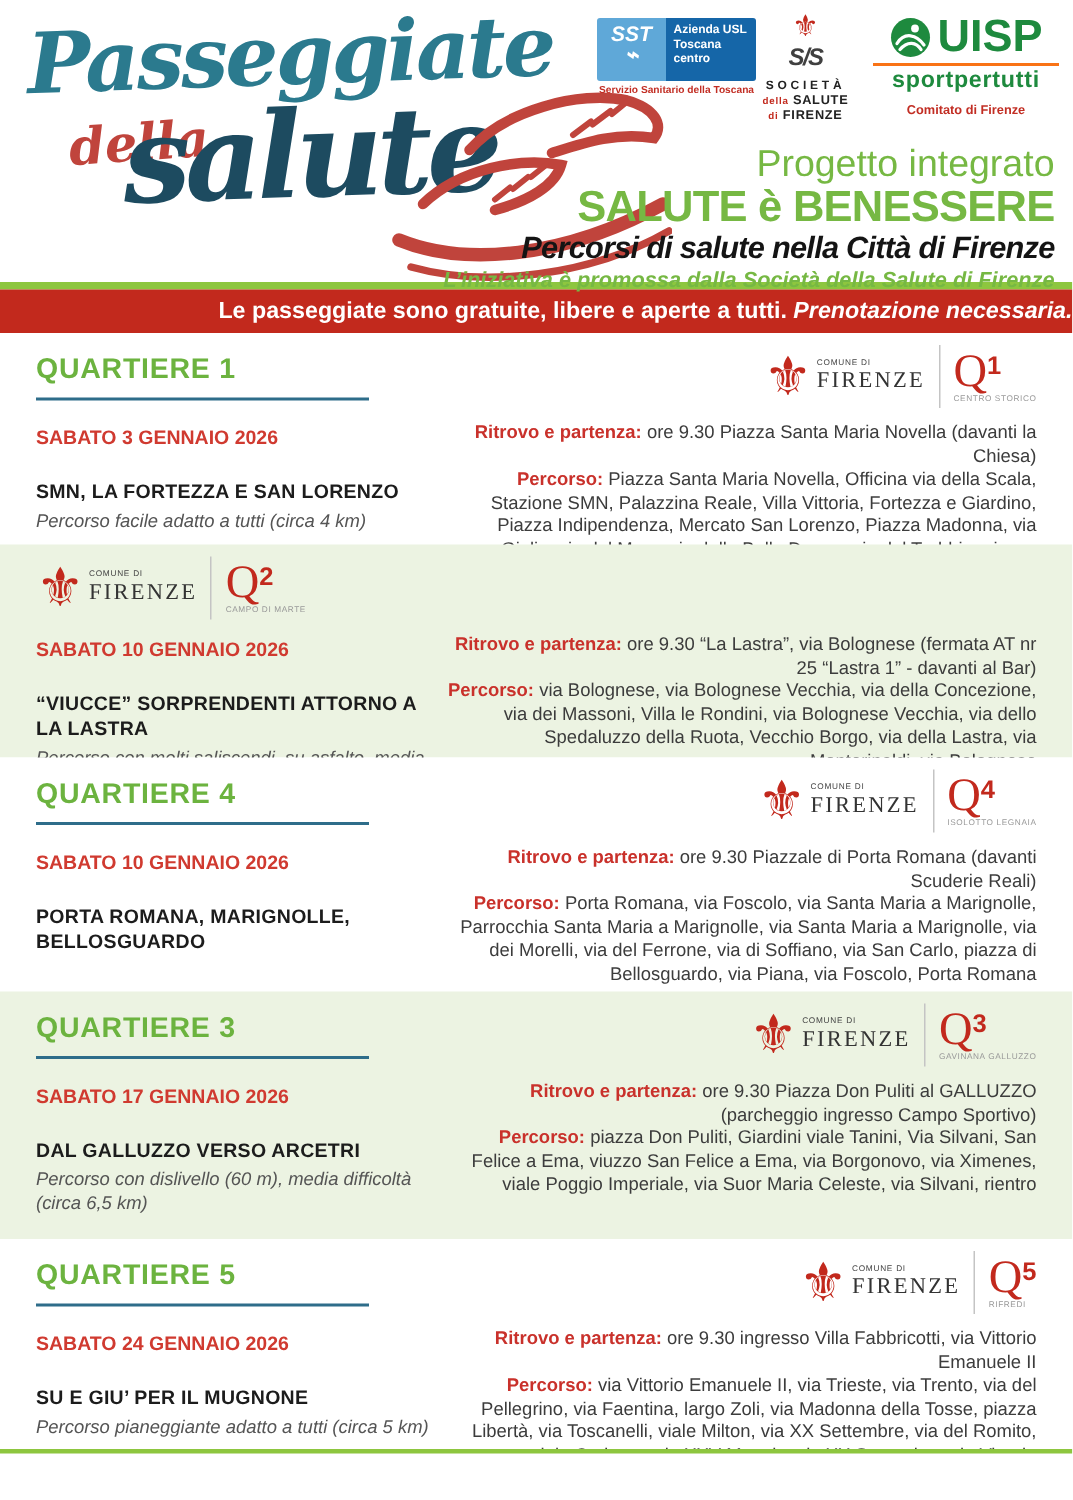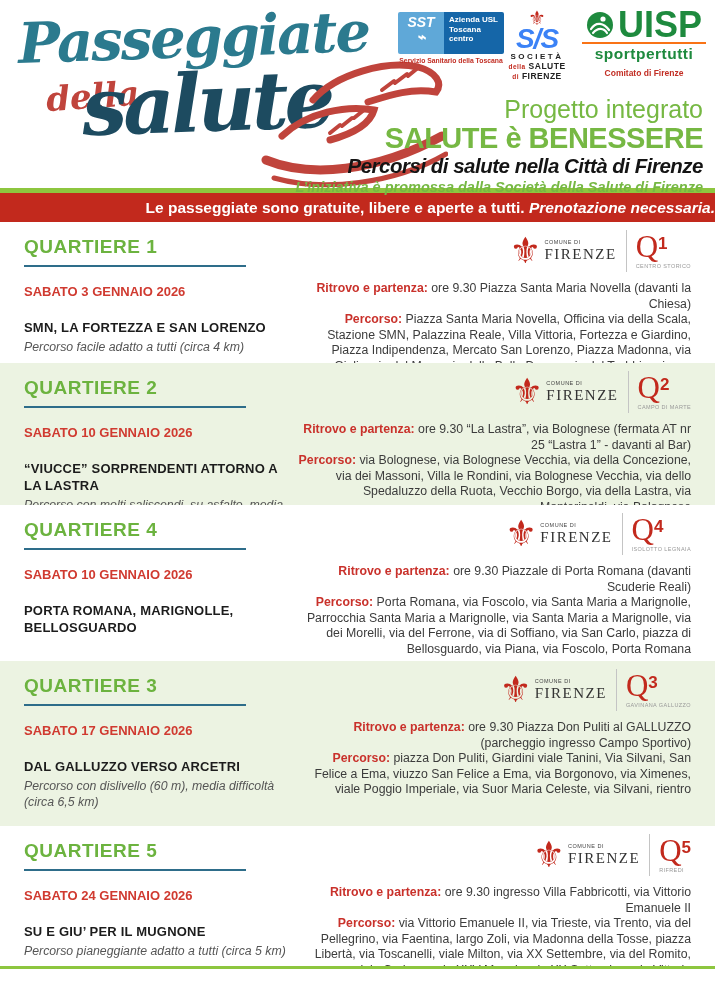--- a/index.html
+++ b/index.html
@@ -19,28 +19,28 @@
   .sst-row{display:flex;height:42px}
   .sst-box1{width:46px;background:#5fa8d8;color:#fff;font-weight:bold;font-size:14px;font-style:italic;
             display:flex;flex-direction:column;align-items:center;justify-content:flex-start;padding-top:2px;border-radius:2px 0 0 2px}
   .sst-fig{font-size:15px;line-height:14px;color:#fff}
   .sst-box2{width:60px;background:#1566a8;color:#fff;font-weight:bold;font-size:8px;line-height:9.5px;
             text-align:left;padding:3px 0 0 5px;border-radius:0 2px 2px 0}
   .sst-caption{color:#c22e24;font-weight:bold;font-size:6.8px;margin-top:3px;white-space:nowrap}
 
   .logo-sds{position:absolute;left:508px;top:8px;width:58px;text-align:center}
   .sds-giglio{color:#c2291d;font-size:20px;line-height:20px}
-  .sds-ss{color:#3b82f6;font-weight:bold;font-style:italic;font-size:28px;line-height:22px;letter-spacing:-1px}
+  .sds-ss{color:#404040;font-weight:bold;font-style:italic;font-size:16px;line-height:22px;letter-spacing:-1px}
   .sds-l1{font-size:8px;letter-spacing:2.5px;color:#222;font-weight:bold;margin-top:2px}
   .sds-l2,.sds-l3{font-size:8.5px;color:#222;font-weight:bold;letter-spacing:.5px}
   .sds-small{color:#c2291d;font-size:6.5px;font-weight:bold}
 
   .logo-uisp{position:absolute;left:582px;top:10px;width:124px;text-align:center}
   .uisp-top{display:flex;align-items:center;justify-content:center;gap:4px}
-  .uisp-name{color:#1e8a3e;font-weight:bold;font-size:36px;letter-spacing:0px;line-height:30px}
+  .uisp-name{color:#1e8a3e;font-weight:bold;font-size:30px;letter-spacing:0px;line-height:30px}
   .uisp-sub{color:#1e8a3e;font-size:15.5px;font-weight:bold;letter-spacing:.5px;border-top:2px solid #f97316;
             margin-top:2px;padding-top:1px}
   .uisp-caption{color:#c22e24;font-weight:bold;font-size:8.5px;margin-top:5px}
 
   .project{position:absolute;right:12px;top:96px;text-align:right}
   .proj-l1{color:#76b843;font-size:25px;line-height:27px}
   .proj-l2{color:#76b843;font-size:29px;font-weight:bold;line-height:31px;letter-spacing:-.5px}
   .proj-l3{color:#141414;font-size:20.5px;font-weight:bold;font-style:italic;line-height:23px;letter-spacing:-.5px}
   .proj-l4{color:#76b843;font-size:14.5px;font-weight:bold;font-style:italic;line-height:18px;margin-top:1px}
 
@@ -184,24 +184,20 @@
         <span class="lbl">Ritrovo e partenza:</span>
         <span>ore 9.30 Piazza Santa Maria Novella (davanti la Chiesa)</span><br>
         <span class="lbl">Percorso:</span>
         <span>Piazza Santa Maria Novella, Officina via della Scala, Stazione SMN, Palazzina Reale, Villa Vittoria, Fortezza e Giardino, Piazza Indipendenza, Mercato San Lorenzo, Piazza Madonna, via Giglio, via del Moro, via delle Belle Donne, via del Trebbio, piazza Antinori</span>
       </div>
     </div>
   </section>
 
   <section class="section alt sec-q2">
     <div class="sec-head">
-      <div>
-        <h2 class="sec-title">QUARTIERE 2</h2>
-        <div class="sec-underline"></div>
-      </div>
       <div class="badge">
         <span class="giglio">⚜</span>
         <div class="comune">
           <span class="comune-small">COMUNE DI</span>
           <span class="comune-big">FIRENZE</span>
         </div>
         <div class="badge-divider"></div>
         <div class="badge-q">
           <div class="q-row">
             <span class="q-letter">Q</span>

